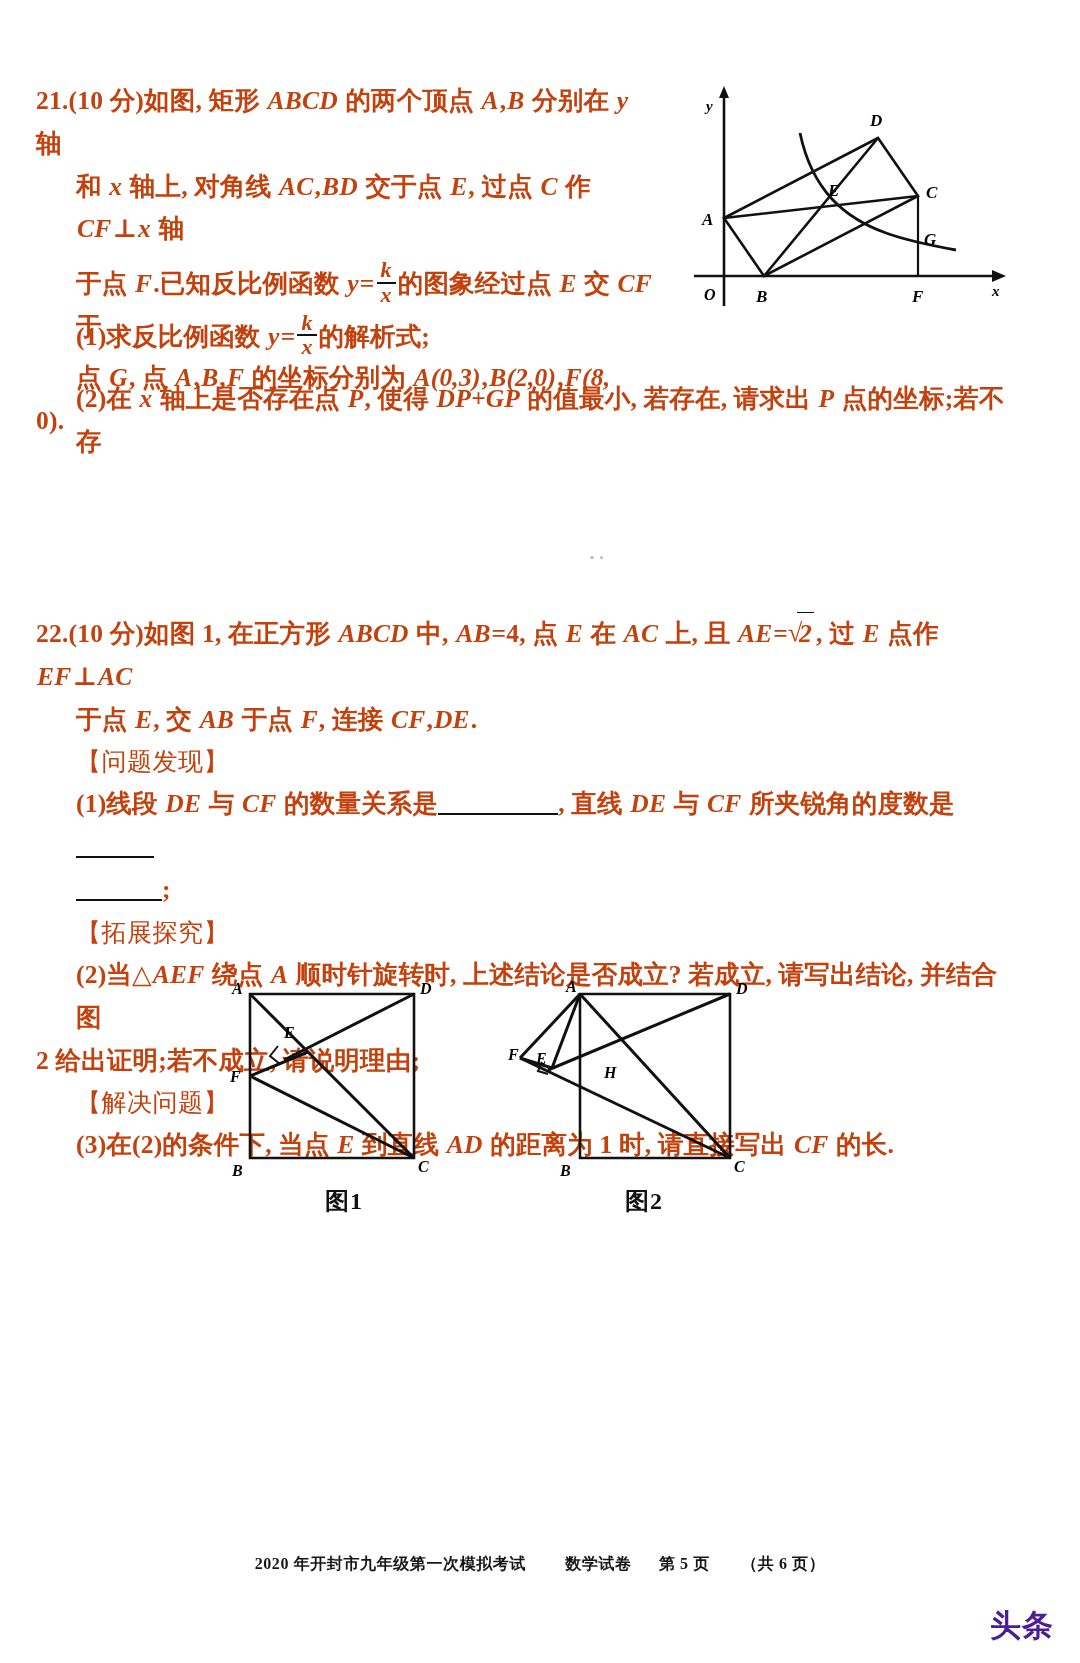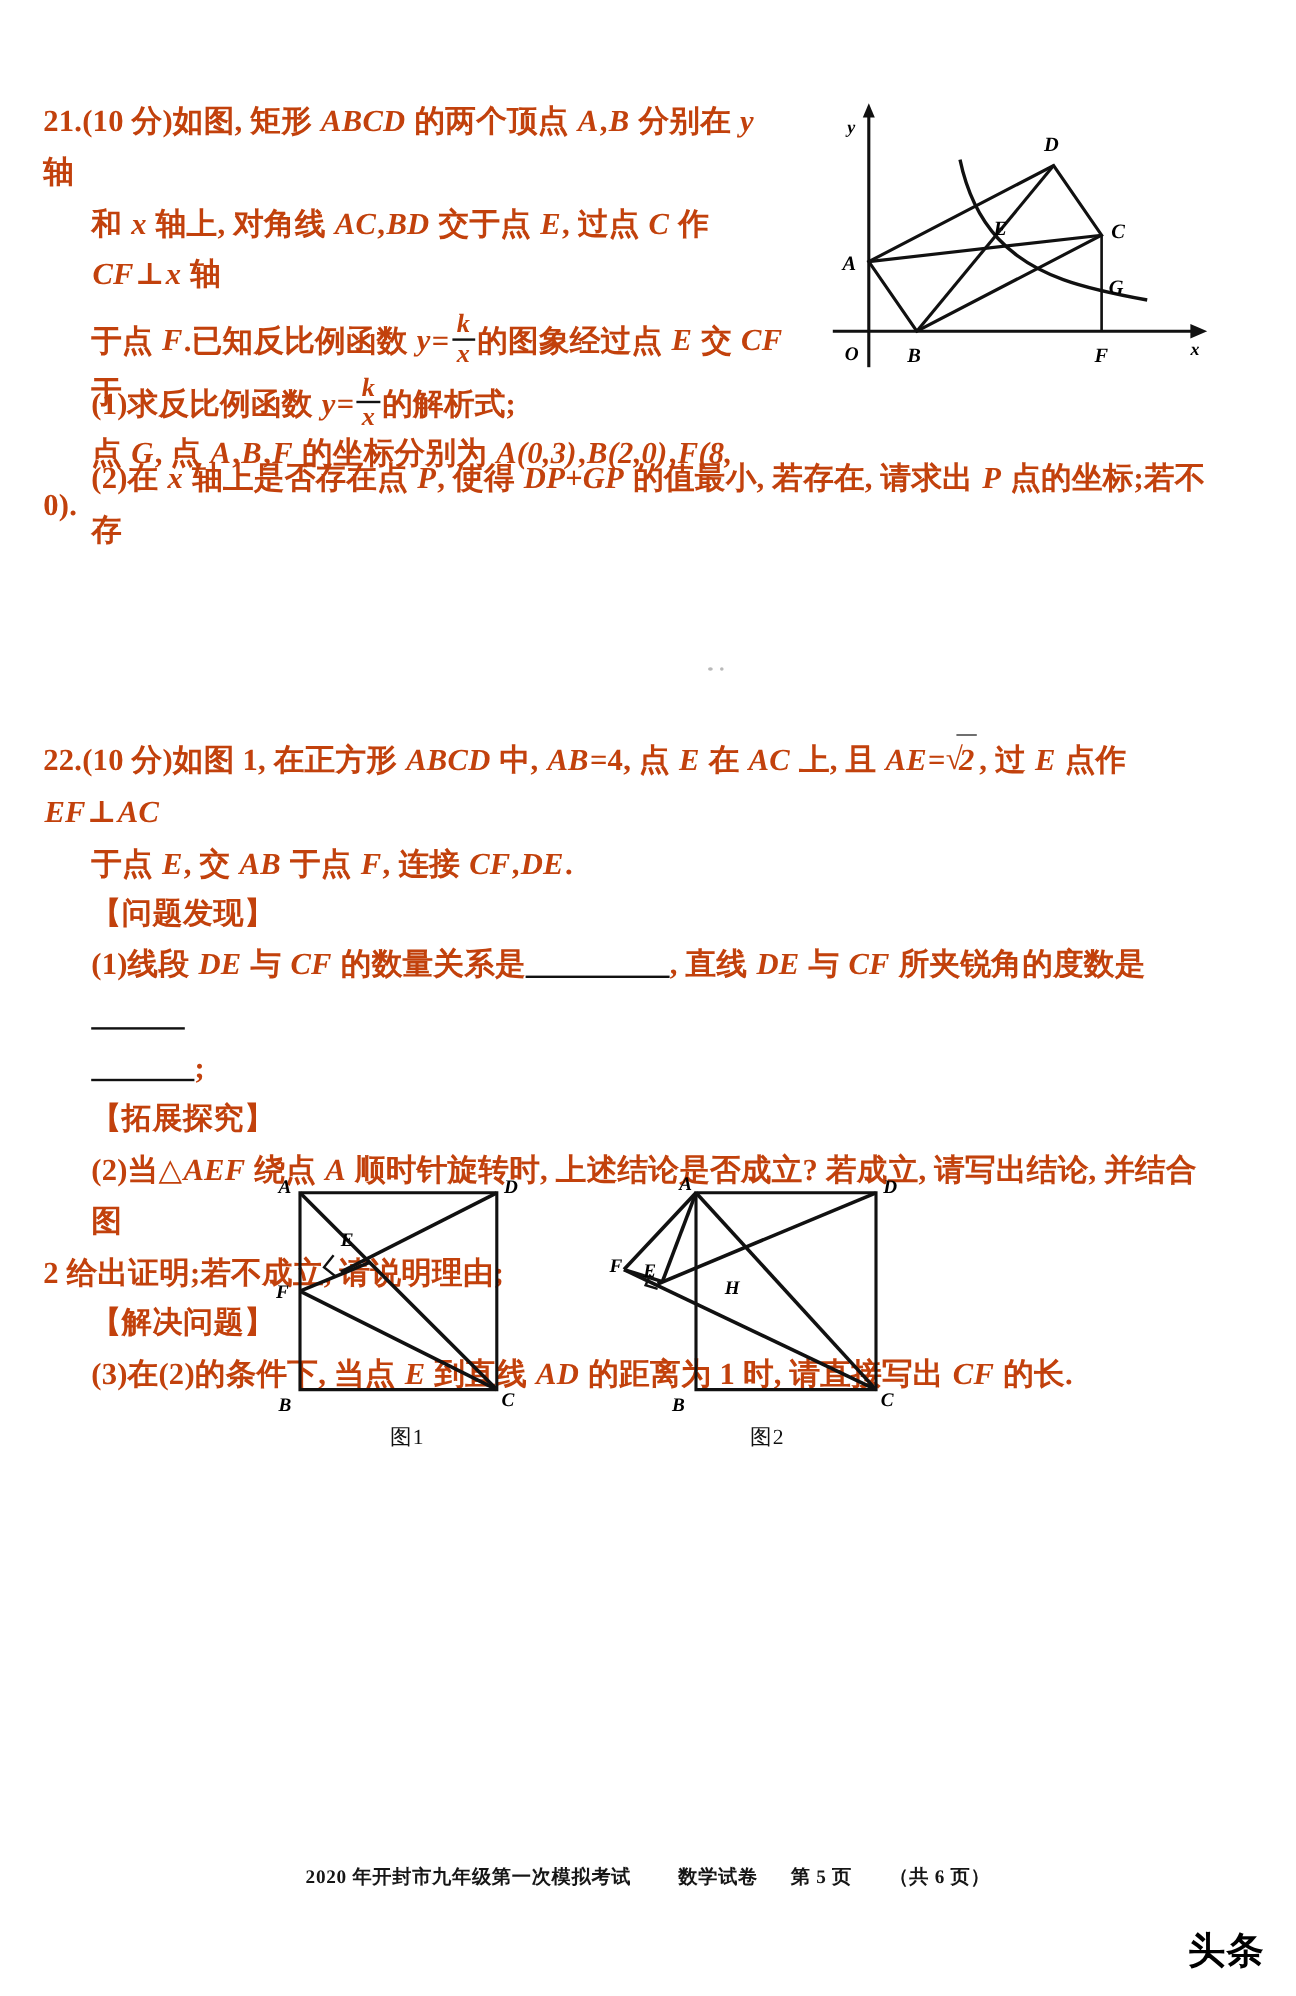--- a/index.html
+++ b/index.html
@@ -81,37 +81,37 @@
     border-top: 1.8px solid #111;
     display: inline-block;
     padding: 0 2px;
   }
   .blank {
     display: inline-block;
     border-bottom: 2.2px solid #111;
     vertical-align: -3px;
   }
   .bracket-head {
-    font-weight: 700;
+    font-weight: 400;
     font-size: 25px;
     letter-spacing: 0.5px;
   }
 
   
   .fig {
     position: absolute;
   }
   .fig svg {
     display: block;
     overflow: visible;
   }
   .fig-caption {
     position: absolute;
-    font-size: 18px;
-    font-weight: 400;
+    font-size: 24px;
+    font-weight: 700;
     letter-spacing: 1px;
   }
 
   
   .footer {
     position: absolute;
     left: 0;
     right: 0;
     bottom: 88px;
     text-align: center;
@@ -120,21 +120,21 @@
     letter-spacing: 0.6px;
     color: #161616;
   }
   .footer span { margin: 0 2px; }
   .watermark {
     position: absolute;
     right: 26px;
     bottom: 16px;
     font-size: 31px;
     font-weight: 700;
-    color: #000000;
+    color: #4c1d95;
     letter-spacing: 1px;
     font-family: "DejaVu Sans", "Liberation Sans", sans-serif;
     display: flex;
     align-items: center;
     gap: 6px;
     flex-direction: column;
   }
   .wm-badge {
     font-weight: 700;
   }

